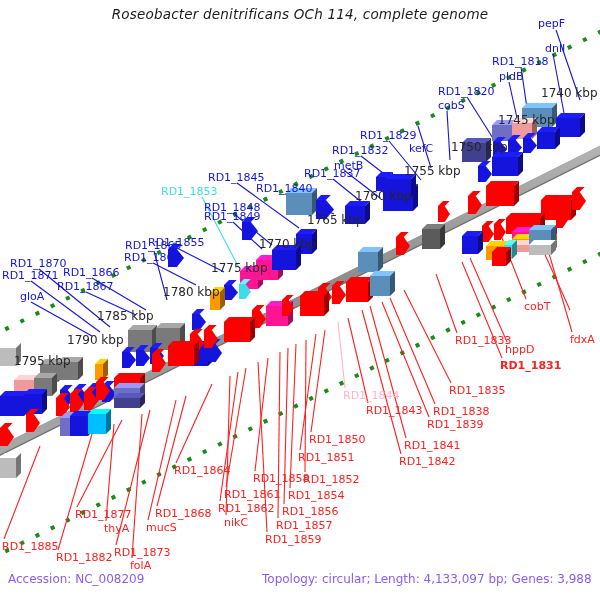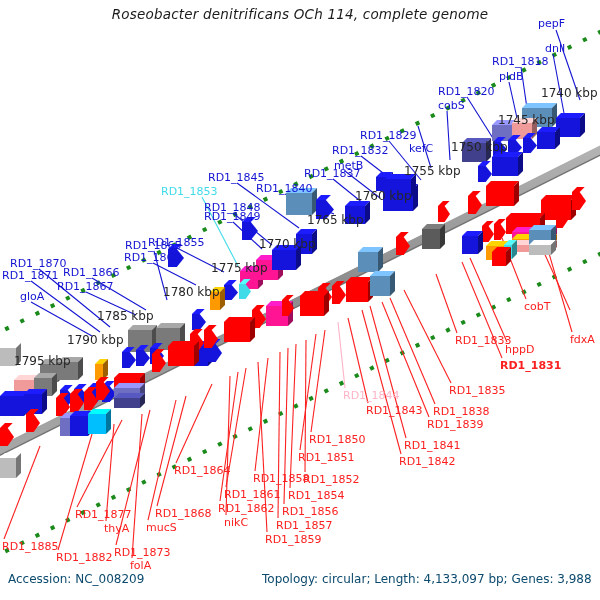--- a/index.html
+++ b/index.html
@@ -6,21 +6,21 @@
   body{width:600px;height:600px;overflow:hidden;
        font-family:"DejaVu Sans","Liberation Sans",sans-serif;}
   #stage{position:relative;width:600px;height:600px;background:#fff;}
 
   
   #title{position:absolute;left:0;top:6px;width:600px;text-align:center;
          font-style:italic;font-size:13.5px;color:#1a1a1a;letter-spacing:.2px;}
 
   
   #footer{position:absolute;left:0;top:572px;width:600px;height:22px;
-          font-size:12px;color:#0c4a6e;}
+          font-size:12px;color:#8b5cf6;}
   #footer .acc{position:absolute;left:8px;top:0;}
   #footer .topo{position:absolute;left:262px;top:0;white-space:nowrap;}
 
   
   #map{position:absolute;left:0;top:0;width:600px;height:600px;}
 
   
   .lab{position:absolute;font-size:11px;white-space:nowrap;line-height:11px;}
   .lab.blue{color:#1414d2;}
   .lab.red{color:#fc2020;}

